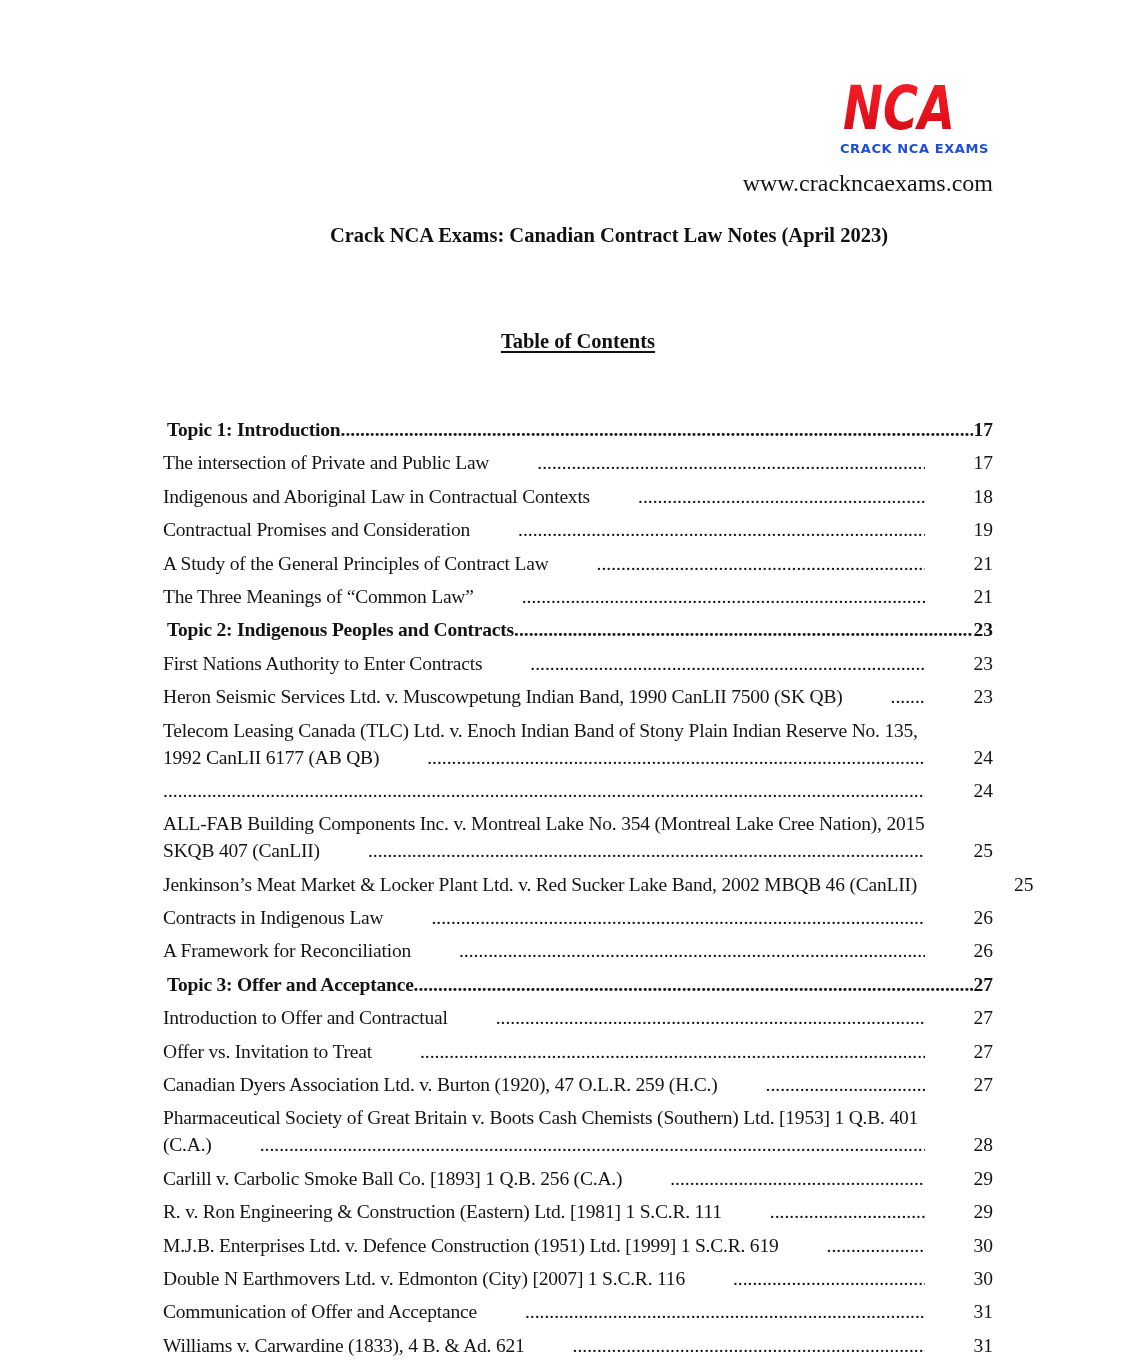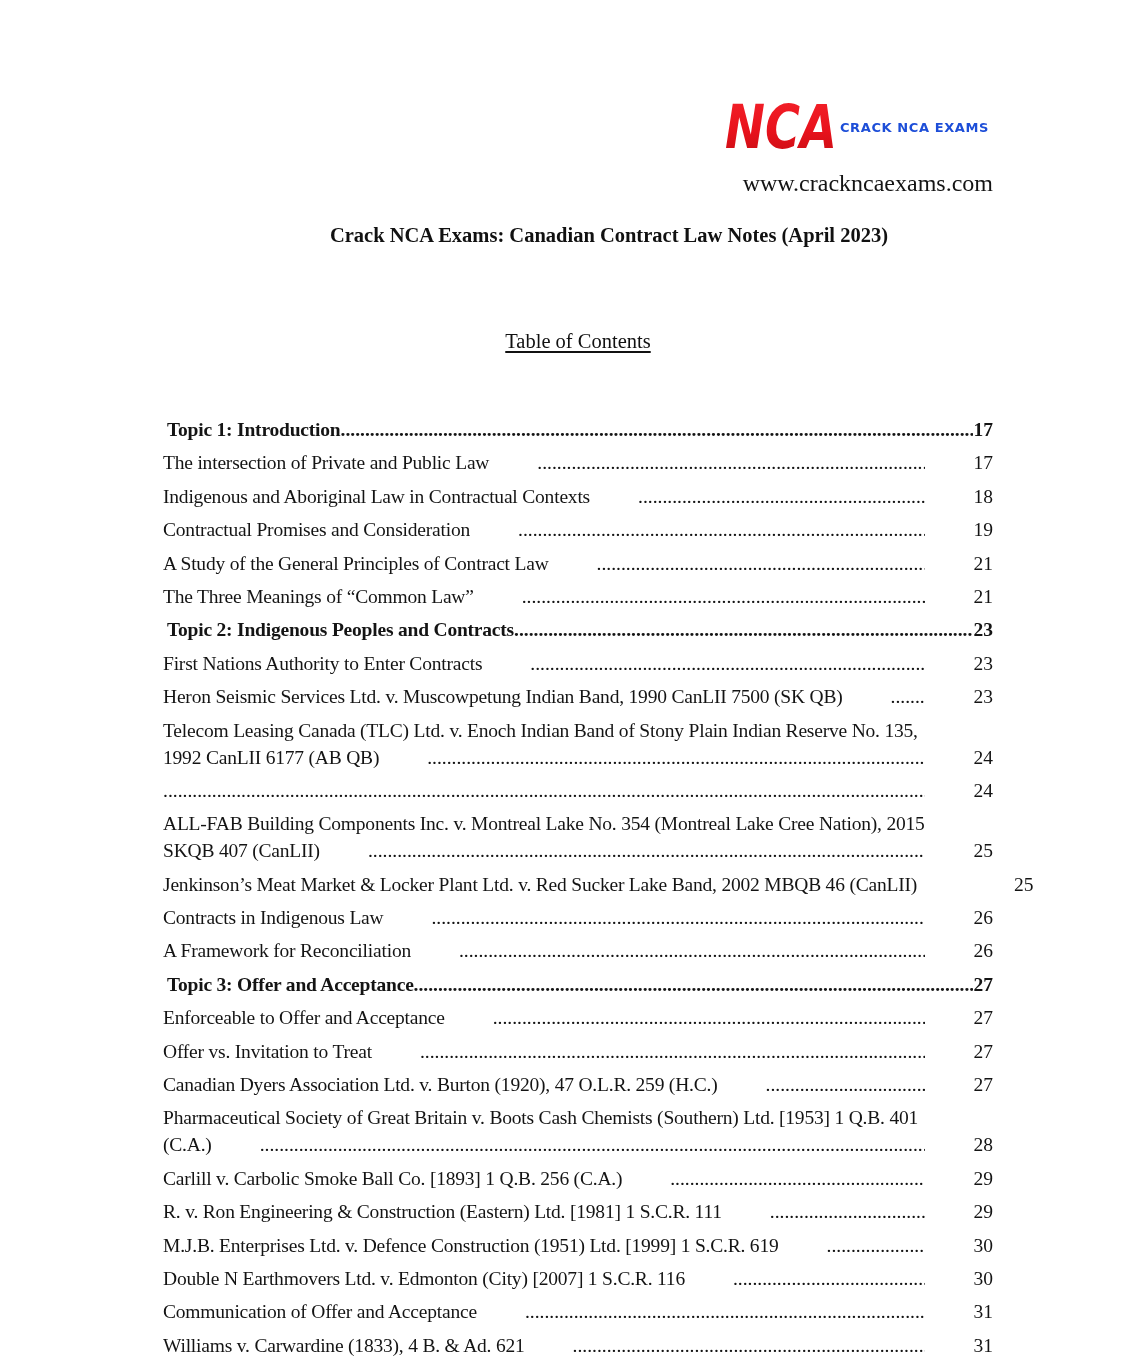--- a/index.html
+++ b/index.html
@@ -9,21 +9,21 @@
     font-family: "Liberation Serif", serif;
     color: #141414;
     position: relative;
     overflow: hidden;
   }
   .page { position: absolute; inset: 0; }
 
   
   .logo-block {
     position: absolute; top: 76px; right: 133px;
-    display: flex; flex-direction: row; align-items: center; margin-top: 19px;
+    display: flex; flex-direction: column; align-items: flex-start;
   }
   .logo-caption {
     font-family: "DejaVu Sans", sans-serif;
     font-weight: bold; font-size: 13px; letter-spacing: 0.6px;
     color: #1d4ed8; margin-top: 1px; white-space: nowrap;
   }
   .website {
     position: absolute; top: 170px; right: 129px;
     font-size: 24px; color: #141414; white-space: nowrap;
   }
@@ -33,21 +33,21 @@
     position: absolute; top: 224px; left: 0; width: 1122px;
     text-align: center; font-weight: bold; font-size: 20.5px;
     color: #111;
     padding-left: 48px;
   }
   .toc-heading-wrap {
     position: absolute; top: 330px; left: 0; width: 1122px;
     text-align: center;
   }
   .toc-heading {
-    font-weight: normal; font-size: 20.5px;
+    font-weight: bold; font-size: 20.5px;
     text-decoration: underline;
     text-underline-offset: 3px;
     text-decoration-thickness: 1.5px;
     color: #111;
     margin-left: 34px;
   }
 
   
   .toc-list {
     position: absolute; top: 416px; left: 127px; width: 866px;
@@ -209,21 +209,21 @@
       </div>
       <div class="toc-entry bold">
         <div class="toc-line">
           <span class="toc-label">Topic 3: Offer and Acceptance</span>
           <span class="toc-dots"></span>
           <span class="toc-page">27</span>
         </div>
       </div>
       <div class="toc-entry indent">
         <div class="toc-line">
-          <span class="toc-label">Enforceable to Offer and Acceptance</span>
+          <span class="toc-label">Introduction to Offer and Contractual</span>
           <span class="toc-dots"></span>
           <span class="toc-page">27</span>
         </div>
       </div>
       <div class="toc-entry indent">
         <div class="toc-line">
           <span class="toc-label">Offer vs. Invitation to Treat</span>
           <span class="toc-dots"></span>
           <span class="toc-page">27</span>
         </div>

